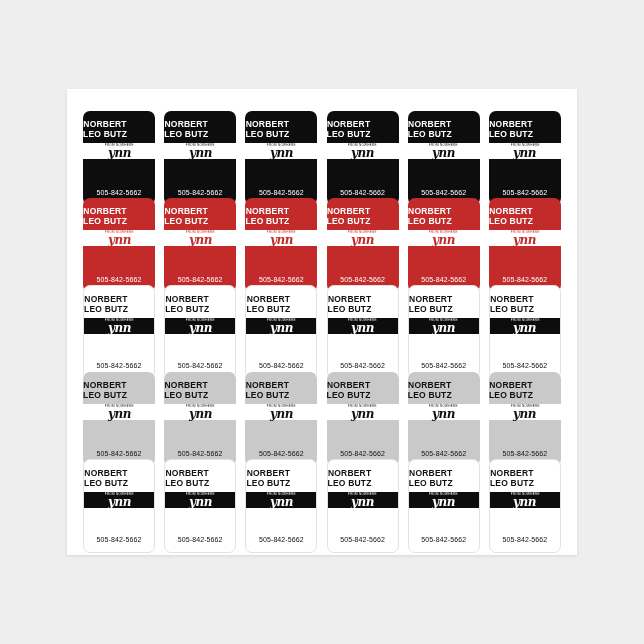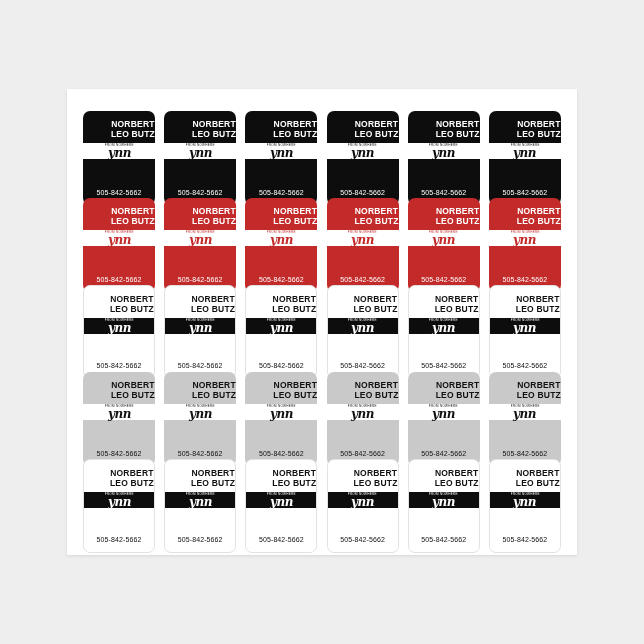--- a/index.html
+++ b/index.html
@@ -51,21 +51,21 @@
 
   .label {
     position: relative;
     width: 72px;
     height: 94px;
     border-radius: 7px;
     overflow: hidden;
     box-sizing: border-box;
     display: flex;
     flex-direction: column;
-    align-items: flex-end;
+    align-items: flex-start;
   }
 
   .label.light {
     border: 1px solid #e2e2e2;
   }
 
   .label .name {
     margin-top: 9px;
     font-size: 8.5px;
     font-weight: bold;

